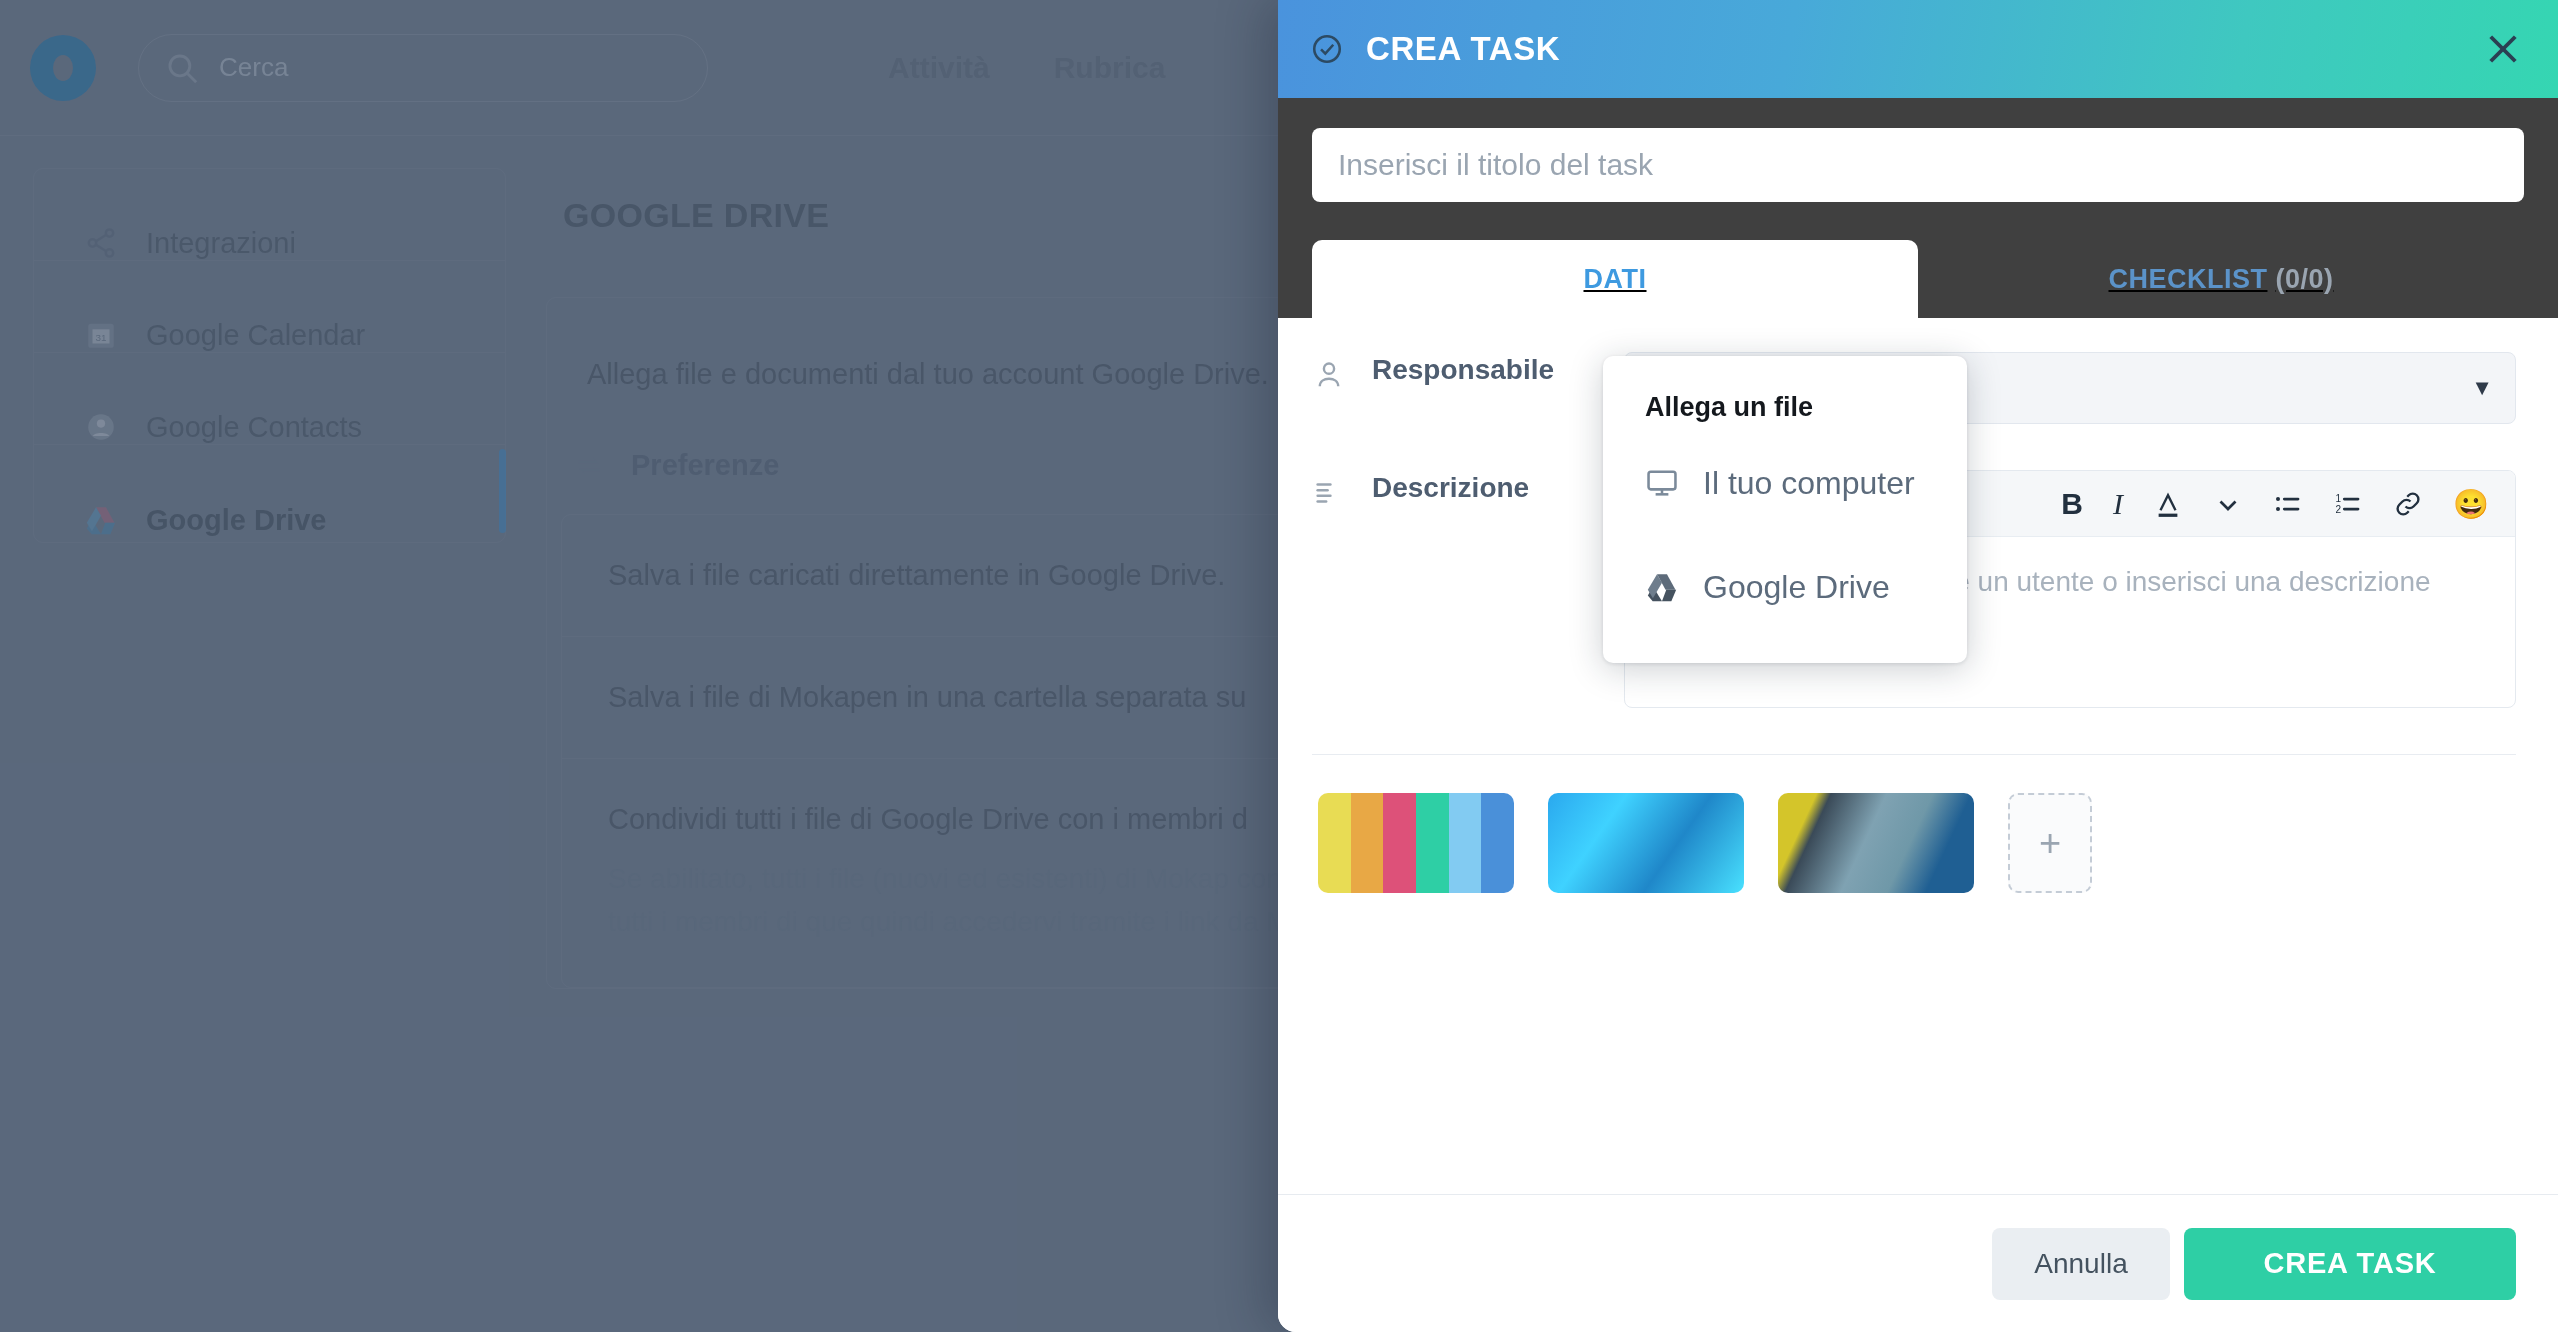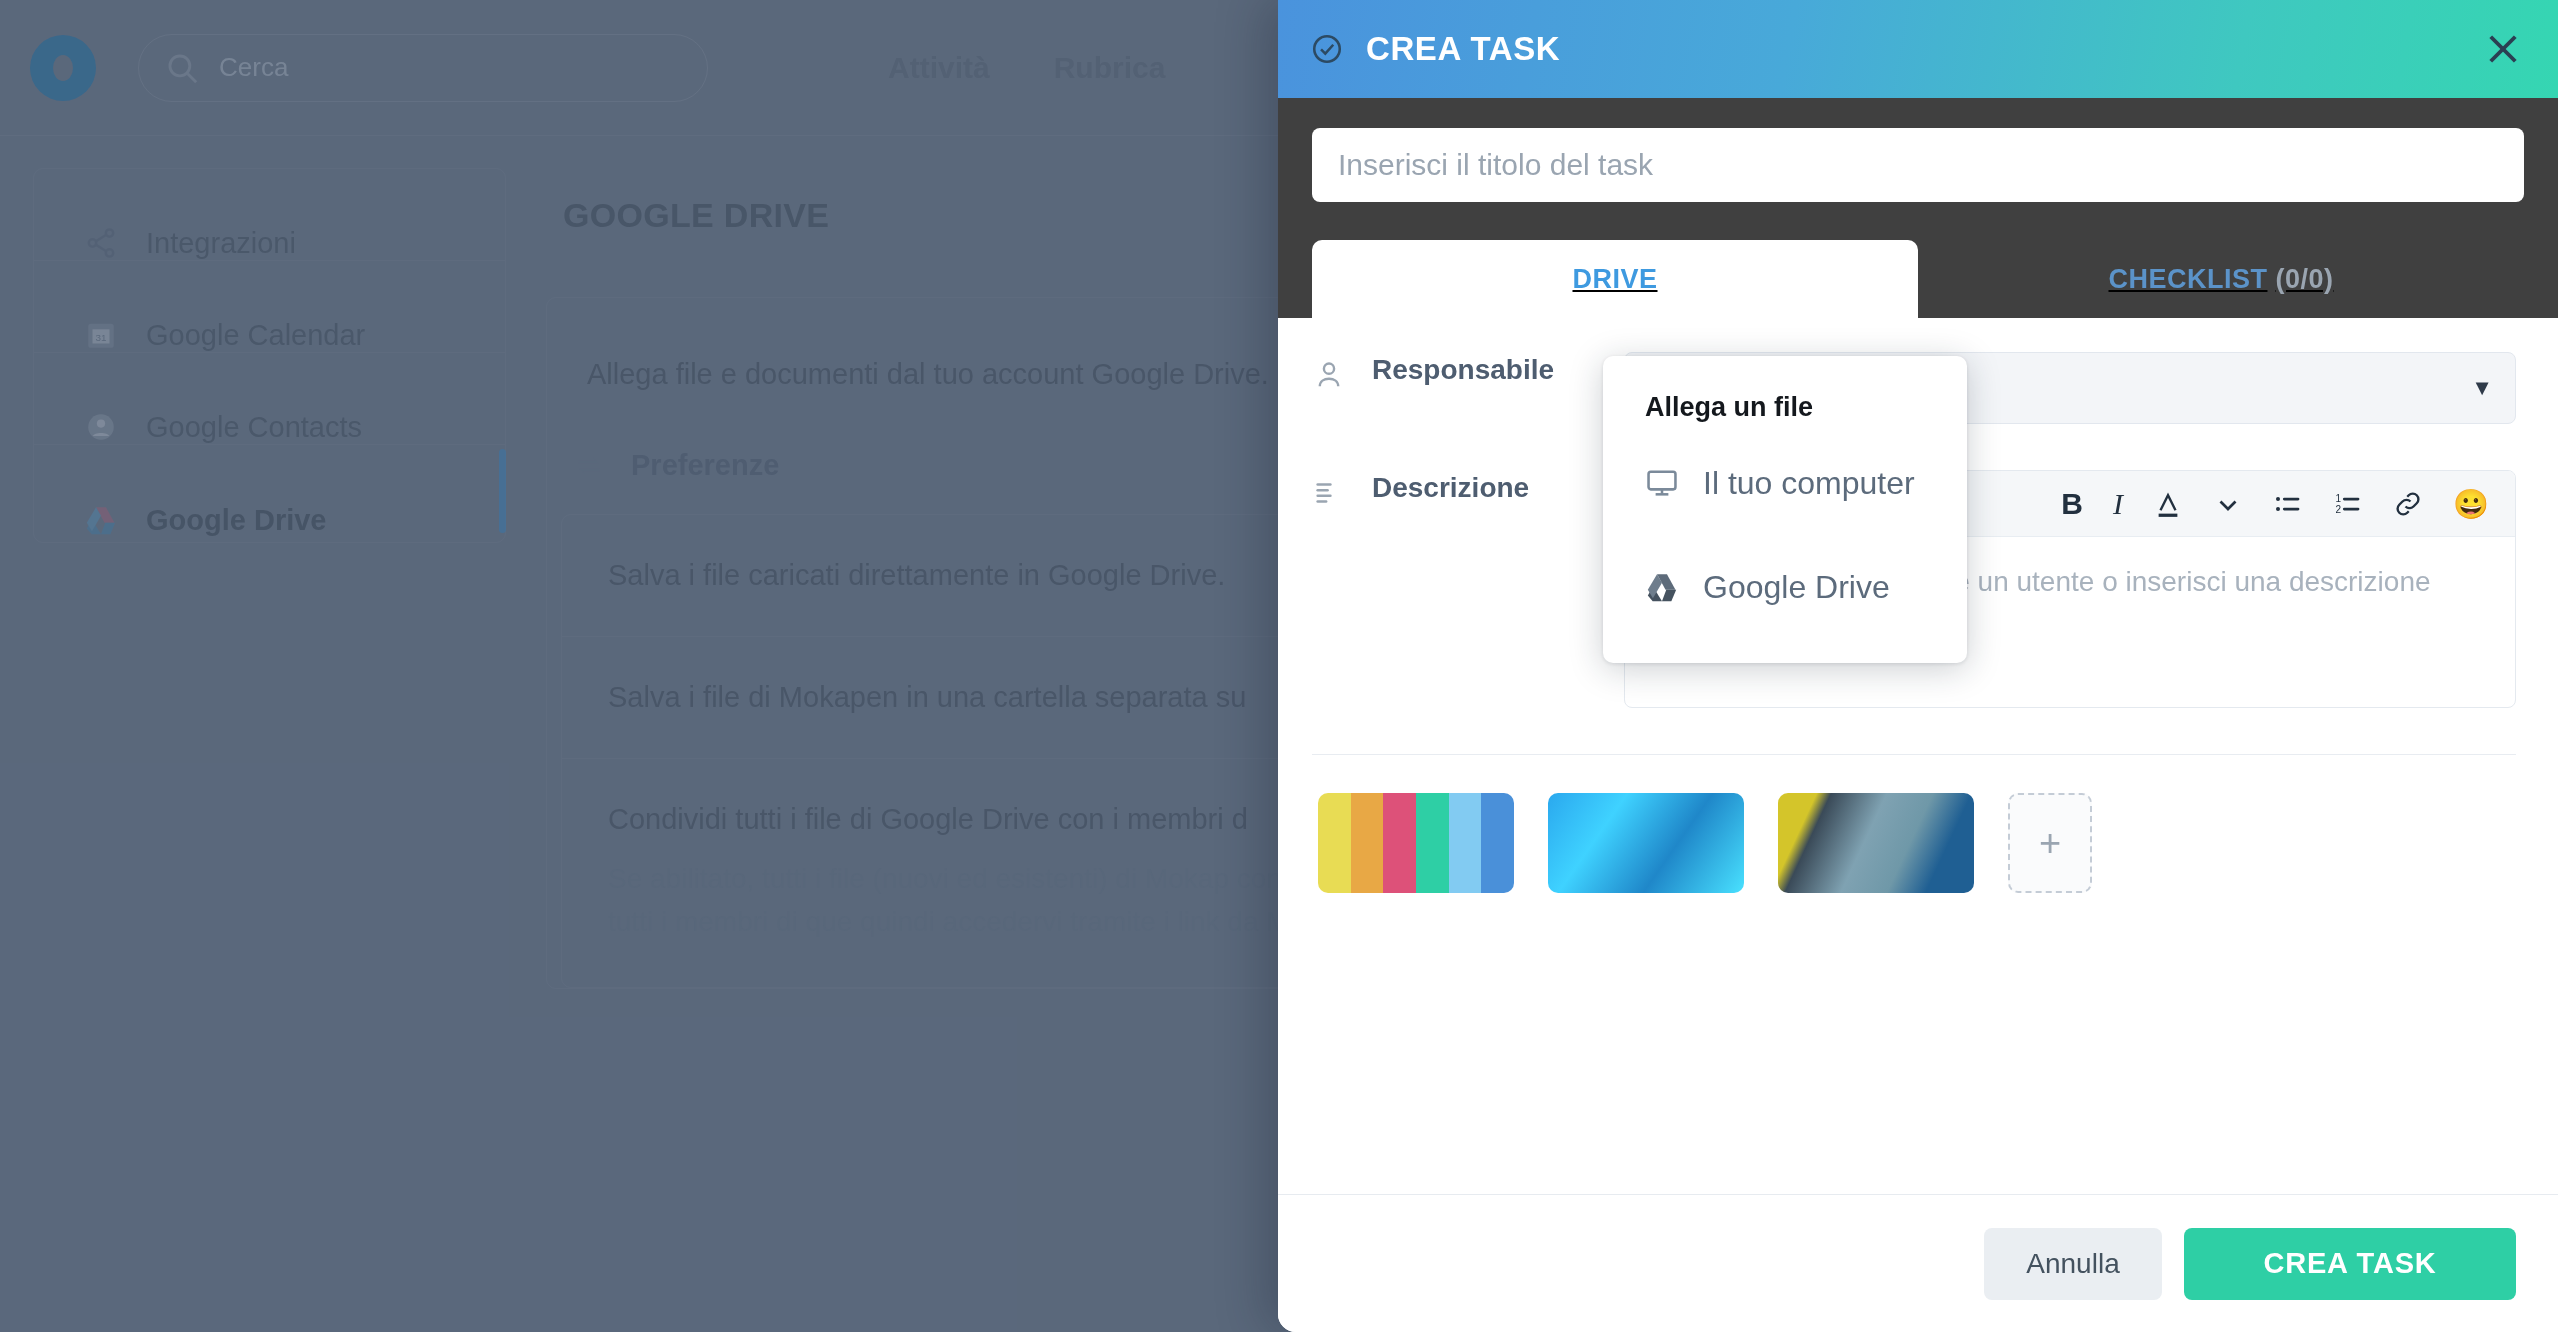--- a/index.html
+++ b/index.html
@@ -215,21 +215,21 @@
   .thumb-add {
     width: 84px; height: 100px; border-radius: 10px;
     border: 2px dashed #c4ccd6; background:#fafbfc;
     display:flex; align-items:center; justify-content:center;
     color:#9aa5b1; font-size: 38px; cursor:pointer; flex:0 0 auto;
   }
 
   .modal-footer {
     flex: 0 0 auto; height: 138px; border-top:1px solid #e7ebf0;
     background:#fff; display:flex; align-items:center; justify-content:flex-end;
-    gap: 22px; padding: 0 42px;
+    gap: 14px; padding: 0 42px;
   }
   .btn-cancel {
     height: 72px; min-width: 178px; border-radius: 8px; border:none;
     background:#eaeef2; color:#44525f; font-size: 28px; cursor:pointer;
     font-family:"Liberation Sans", sans-serif;
   }
   .btn-create {
     height: 72px; min-width: 332px; border-radius: 8px; border:none;
     background:#2ecfa5; color:#fff; font-size: 29px; font-weight:bold;
     letter-spacing:.8px; cursor:pointer;
@@ -360,21 +360,21 @@
       <svg class="mh-close" viewBox="0 0 24 24" fill="none" stroke="#2b3f52" stroke-width="2.2">
         <line x1="5" y1="5" x2="19" y2="19"></line>
           <line x1="19" y1="5" x2="5" y2="19"></line>
       </svg>
     </div>
 
     <div class="modal-topzone">
       <input class="title-input" type="text" placeholder="Inserisci il titolo del task" style="">
       <div class="tabs">
         <div class="tab active">
-          <span>DRIVE</span>
+          <span>DATI</span>
         </div>
         <div class="tab">
           <span>CHECKLIST</span>
           <span class="cnt">(0/0)</span>
         </div>
       </div>
     </div>
 
     <div class="modal-body">
 

